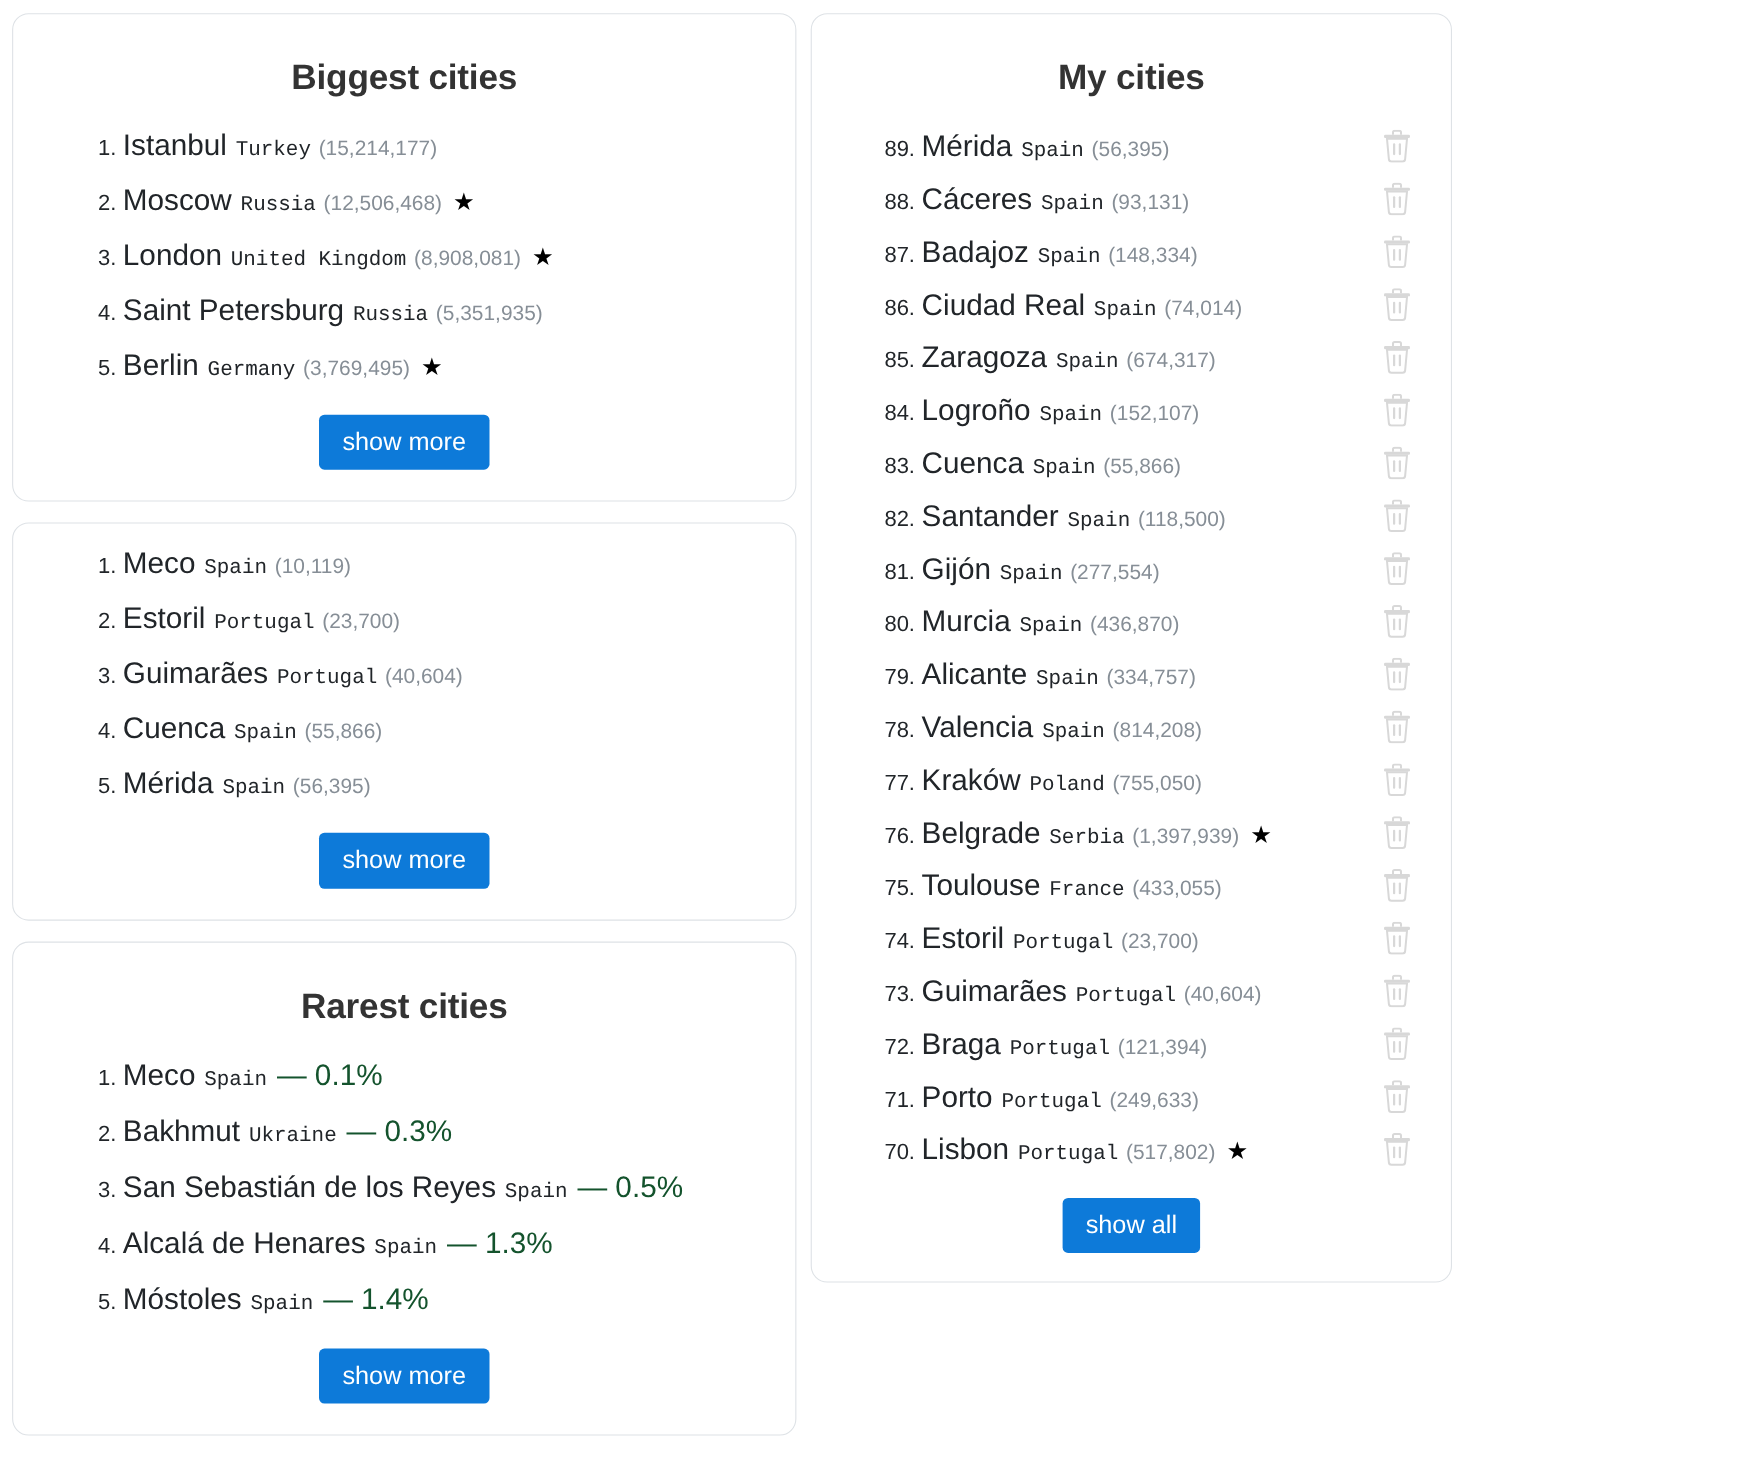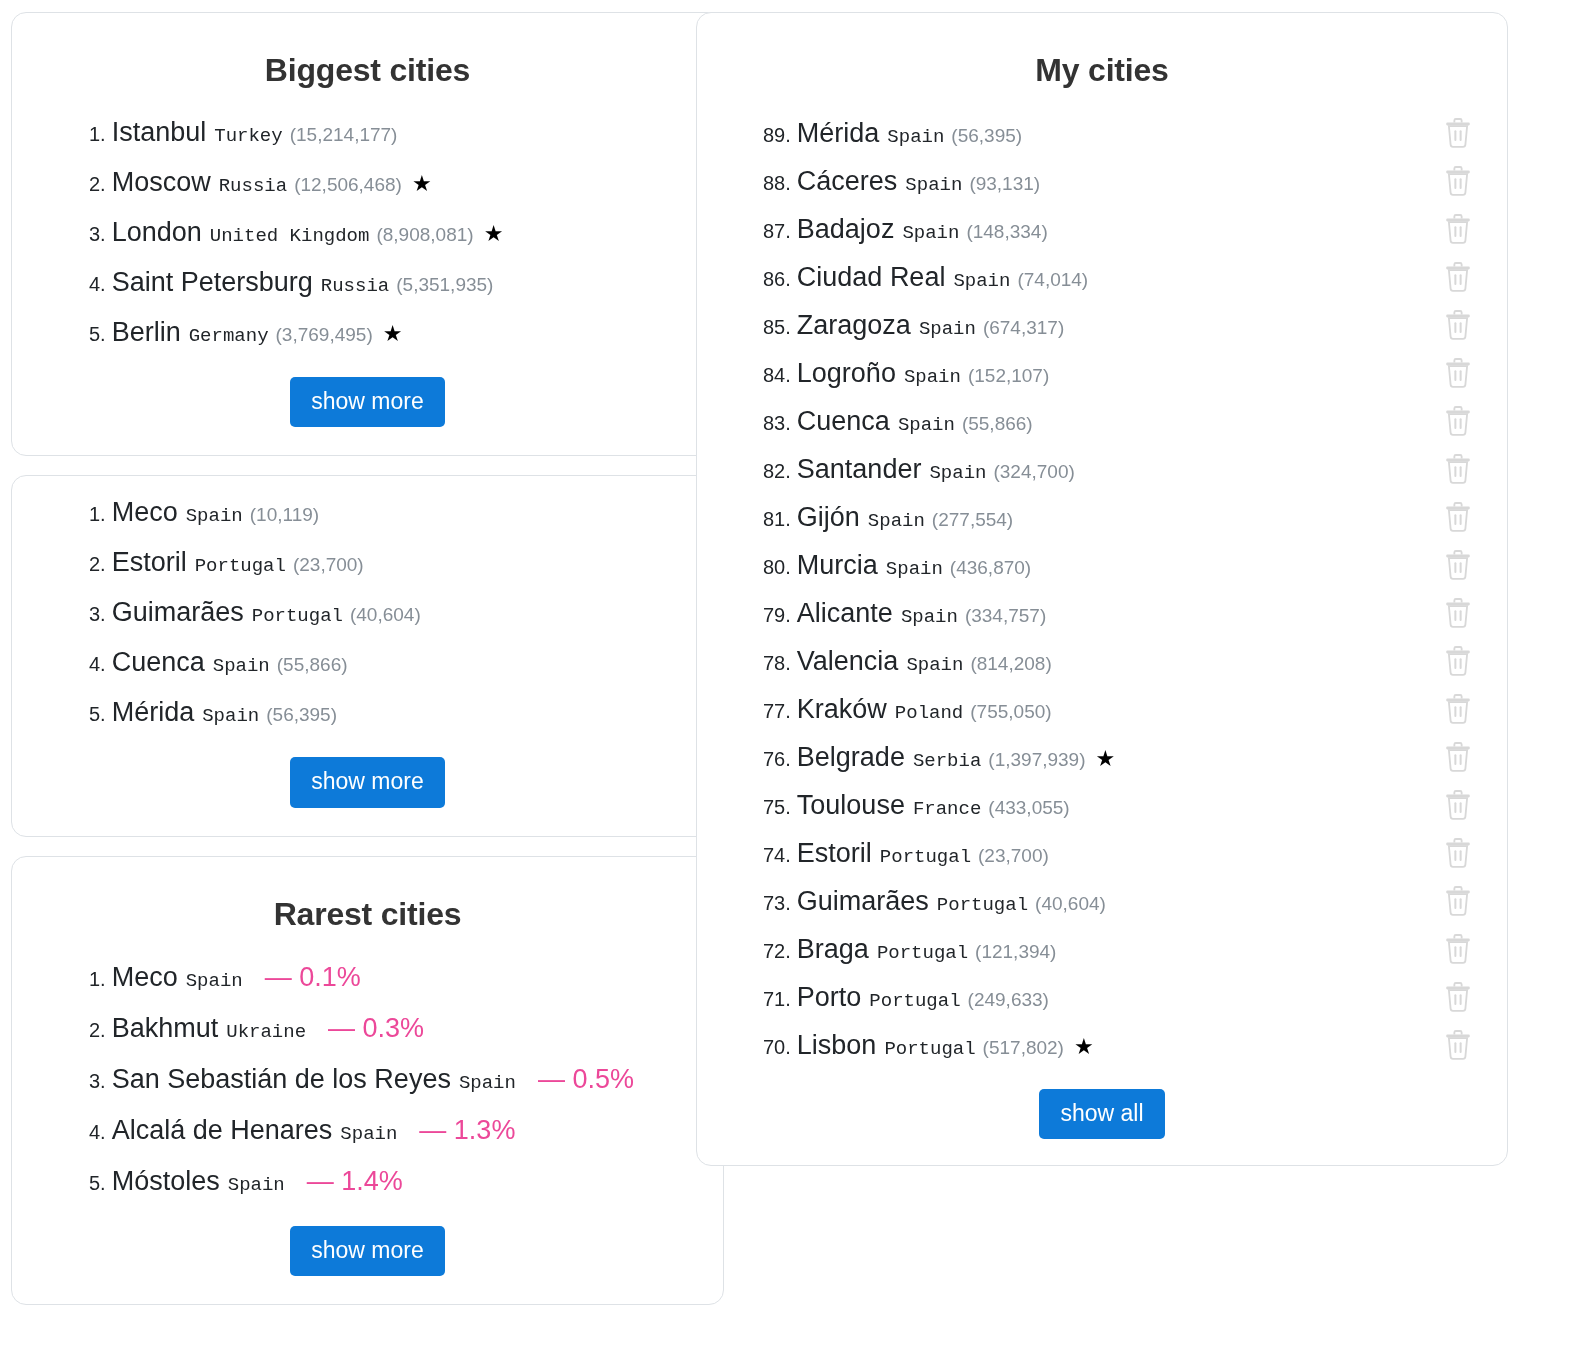--- a/index.html
+++ b/index.html
@@ -19,23 +19,23 @@
     box-sizing: border-box;
   }
   .col-left {
     position: absolute;
     left: 11px;
     top: 12px;
     width: 713px;
   }
   .col-right {
     position: absolute;
-    left: 696px;
+    left: 737px;
     top: 12px;
-    width: 812px;
+    width: 583px;
   }
   .panel {
     border: 1px solid #dee2e6;
     border-radius: 15px;
     background: #fff;
     box-sizing: border-box;
     padding: 22px 20px 28px 20px;
     margin-bottom: 19px;
   }
   .panel-title {
@@ -81,22 +81,22 @@
     font-family: Liberation Mono, monospace;
   }
   .pop {
     font-size: 19px;
     color: #868e96;
     margin-left: 7px;
     white-space: nowrap;
   }
   .extra {
     font-size: 27px;
-    color: #ec4899;
-    margin-left: 22px;
+    color: #14532d;
+    margin-left: 9px;
     white-space: nowrap;
   }
   .star {
     font-size: 22px;
     color: #000000;
     margin-left: 10px;
     line-height: 1;
   }
   .btn-wrap { text-align: center; margin-top: 29px; }
   .btn {
@@ -338,21 +338,21 @@
                 <rect x="8.6" y="11.5" width="1.9" height="10" rx="0.9" fill="#d8d8d8"></rect>
                 <rect x="13.5" y="11.5" width="1.9" height="10" rx="0.9" fill="#d8d8d8"></rect>
               </svg>
             </span>
           </li>
           <li class="row-my">
             <span class="texts">
               <span class="rank">82.</span>
               <span class="city">Santander</span>
               <span class="country">Spain</span>
-              <span class="pop">(324,700)</span>
+              <span class="pop">(118,500)</span>
             </span>
             <span class="trash">
               <svg viewBox="0 0 24 28" width="26" height="30">
                 <path d="M3.5 7.5 h17 l-1.6 17.4 a2.2 2.2 0 0 1 -2.2 2.0 h-9.4 a2.2 2.2 0 0 1 -2.2 -2.0 z" fill="none" stroke="#d8d8d8" stroke-width="1.7"></path>
                 <rect x="1" y="4.3" width="22" height="2.6" rx="1" fill="#d8d8d8"></rect>
                 <path d="M8.6 4.3 v-2.0 a1.4 1.4 0 0 1 1.4 -1.4 h4 a1.4 1.4 0 0 1 1.4 1.4 v2.0" fill="none" stroke="#d8d8d8" stroke-width="1.7"></path>
                 <rect x="8.6" y="11.5" width="1.9" height="10" rx="0.9" fill="#d8d8d8"></rect>
                 <rect x="13.5" y="11.5" width="1.9" height="10" rx="0.9" fill="#d8d8d8"></rect>
               </svg>
             </span>

